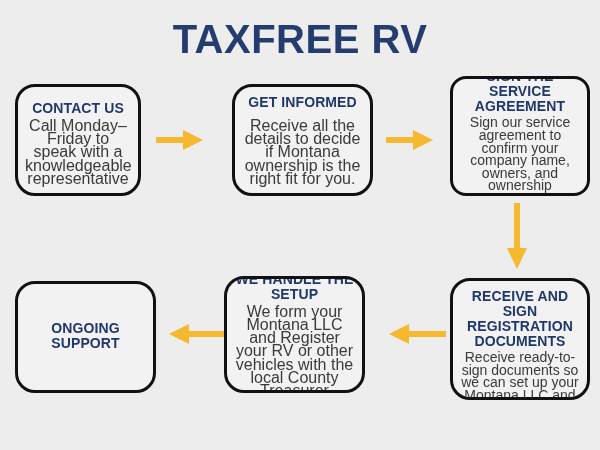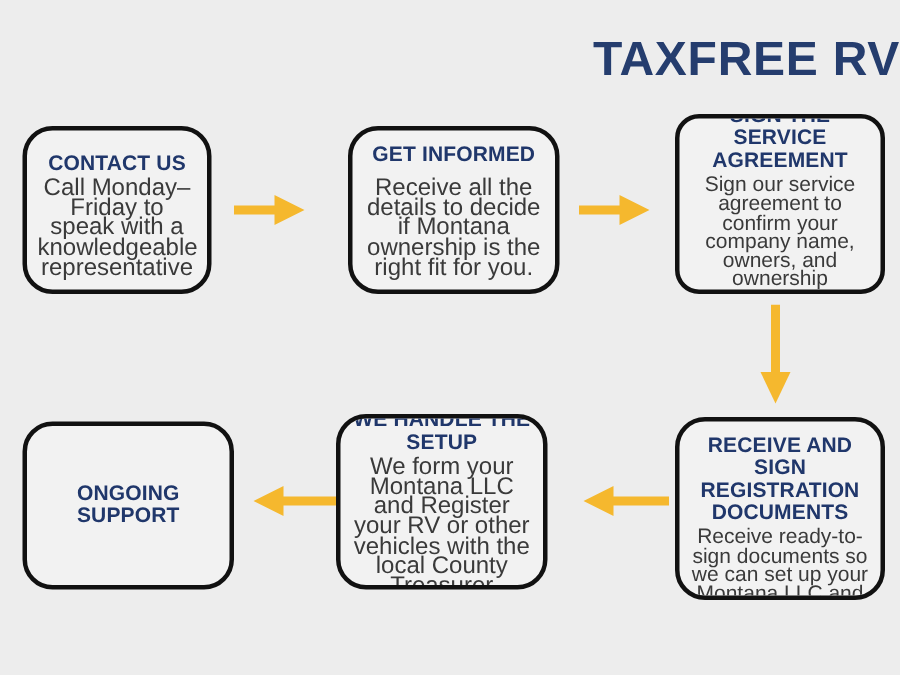--- a/index.html
+++ b/index.html
@@ -19,22 +19,22 @@
     height: 450px;
     background: #ededed;
   }
 
   
   #page-title {
     position: absolute;
     left: 0;
     top: 14px;
     width: 600px;
-    text-align: right;
-    font-size: 32px;
+    text-align: center;
+    font-size: 40px;
     font-weight: bold;
     letter-spacing: 0.5px;
     color: #253d6e;
     line-height: 50px;
     white-space: nowrap;
   }
 
   
   .step-box {
     position: absolute;

